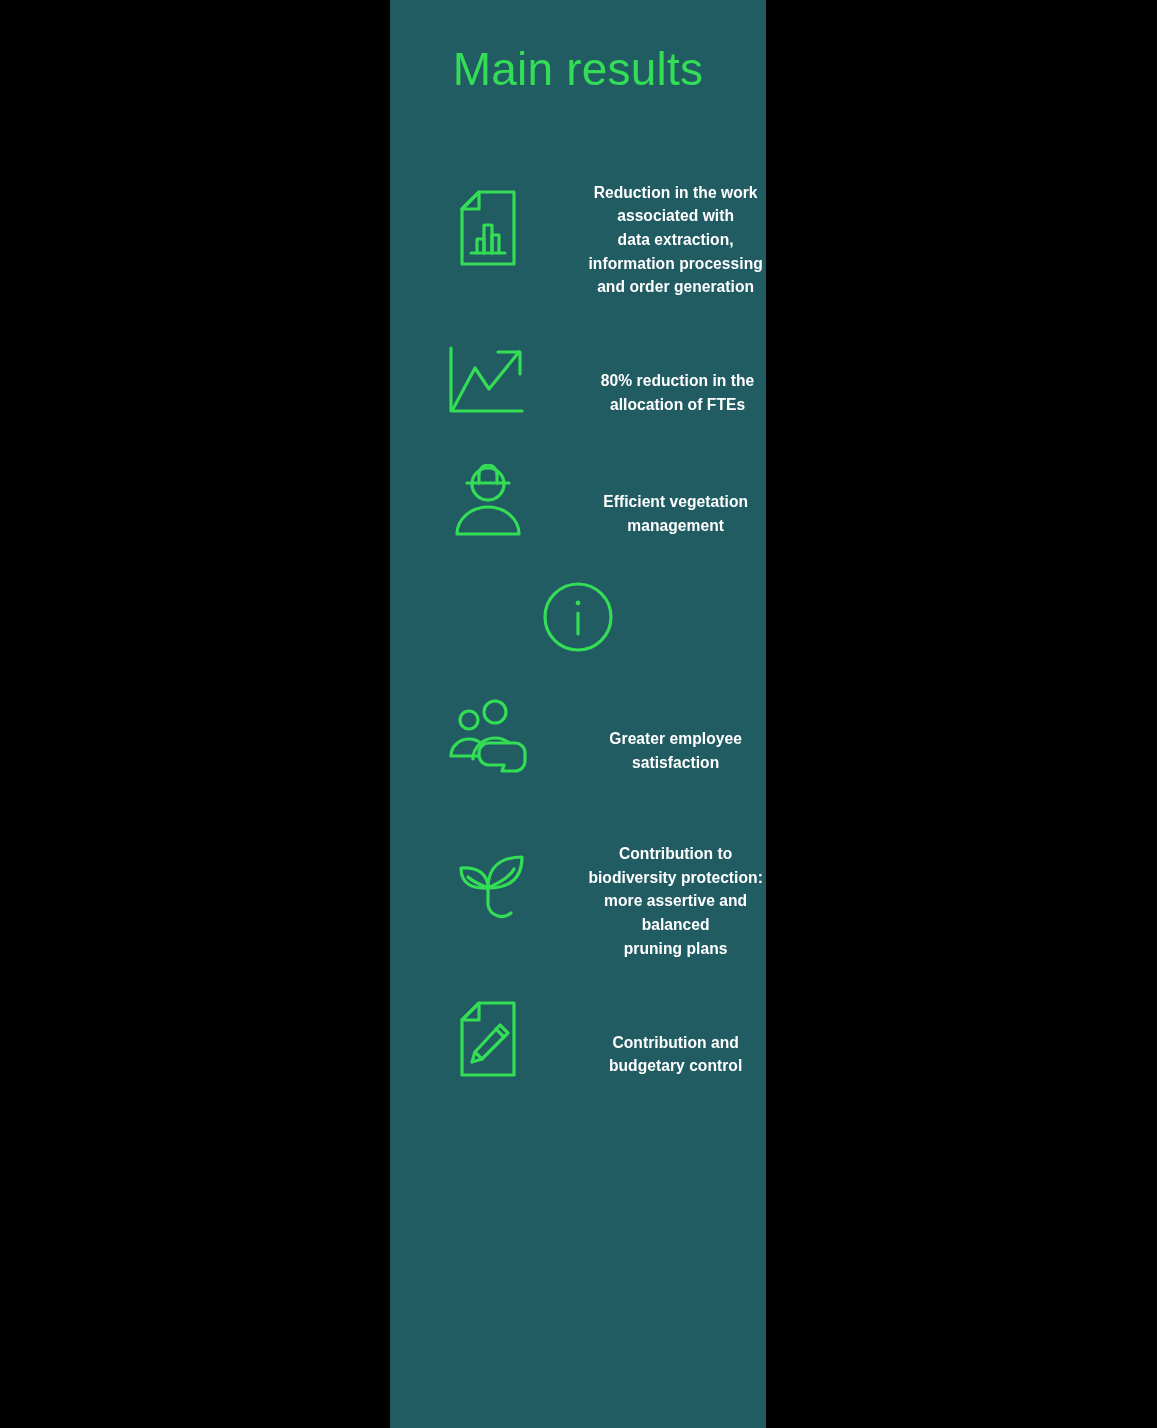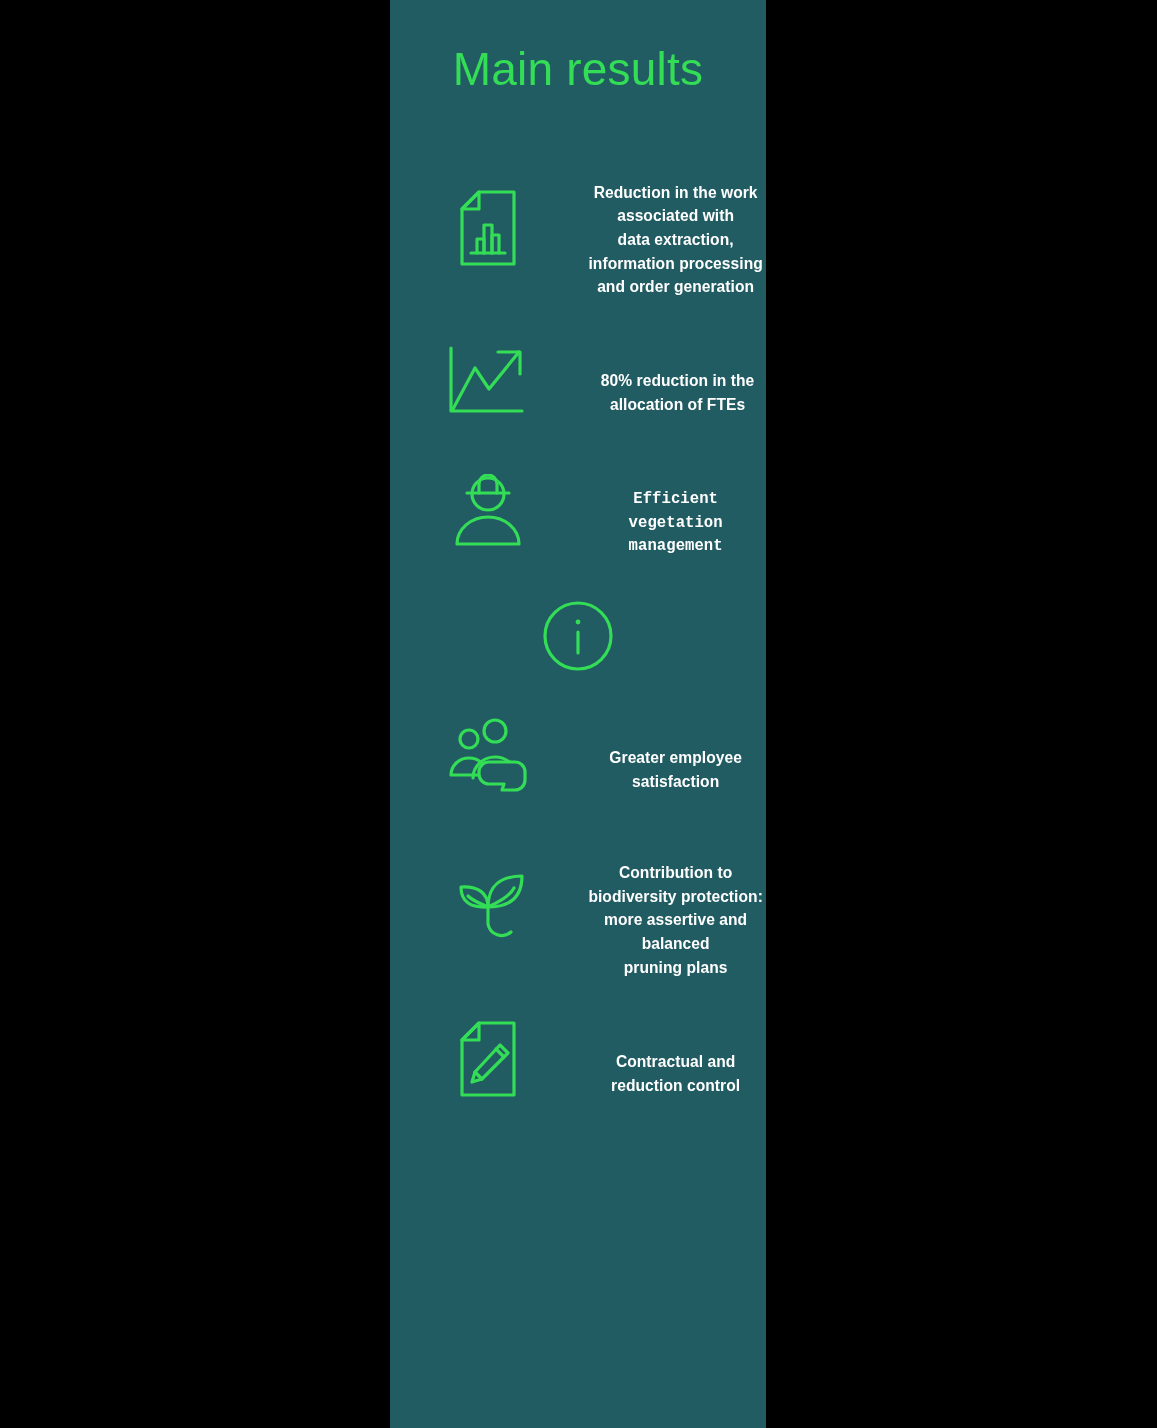--- a/index.html
+++ b/index.html
@@ -127,21 +127,21 @@
 
       <li class="result-item item-2">
         <div class="result-icon">
           <svg width="74" height="74" viewBox="0 0 74 74" fill="none" stroke="#33dd55" stroke-width="3.2" stroke-linejoin="round" stroke-linecap="round">
             <circle cx="37" cy="20" r="16"></circle>
             <line x1="16" y1="19" x2="58" y2="19"></line>
             <path d="M28 19 V10 A9 9 0 0 1 46 10 V19"></path>
             <path d="M6 70 A31 27 0 0 1 68 70 Z"></path>
           </svg>
         </div>
-        <div class="result-text" style="color: rgb(255, 255, 255); font-family: Liberation Mono, monospace;">Efficient vegetation management</div>
+        <div class="result-text" style="color: rgb(255, 255, 255);">Efficient vegetation management</div>
       </li>
 
       <li class="result-item item-3">
         <div class="result-icon">
           <svg width="74" height="74" viewBox="0 0 74 74" fill="none" stroke="#33dd55" stroke-width="3.2" stroke-linejoin="round" stroke-linecap="round">
             <circle cx="37" cy="37" r="33"></circle>
             <line x1="37" y1="33" x2="37" y2="54"></line>
             <circle cx="37" cy="23" r="2.4" fill="#33dd55" stroke="none"></circle>
           </svg>
         </div>
@@ -178,18 +178,18 @@
       <li class="result-item item-6">
         <div class="result-icon">
           <svg width="62" height="78" viewBox="0 0 62 78" fill="none" stroke="#33dd55" stroke-width="3.2" stroke-linejoin="round" stroke-linecap="round">
             <path d="M22 3 H57 V75 H5 V20 Z"></path>
             <path d="M22 3 L5 20 H22 Z"></path>
             <path d="M43 25 L51 33 L25 59 L15 62 L18 52 Z"></path>
             <line x1="18" y1="52" x2="25" y2="59"></line>
             <line x1="39" y1="29" x2="47" y2="37"></line>
           </svg>
         </div>
-        <div class="result-text" style="color: rgb(255, 255, 255);">Contractual and reduction control</div>
+        <div class="result-text" style="color: rgb(255, 255, 255);">Contribution and budgetary control</div>
       </li>
 
     </ul>
   </div>
 </div>
 
 </body></html>

